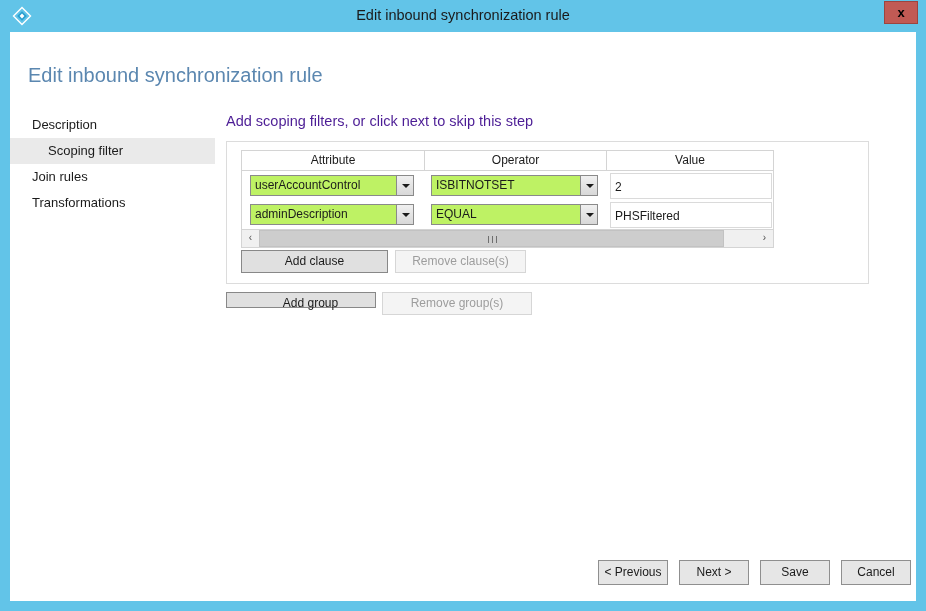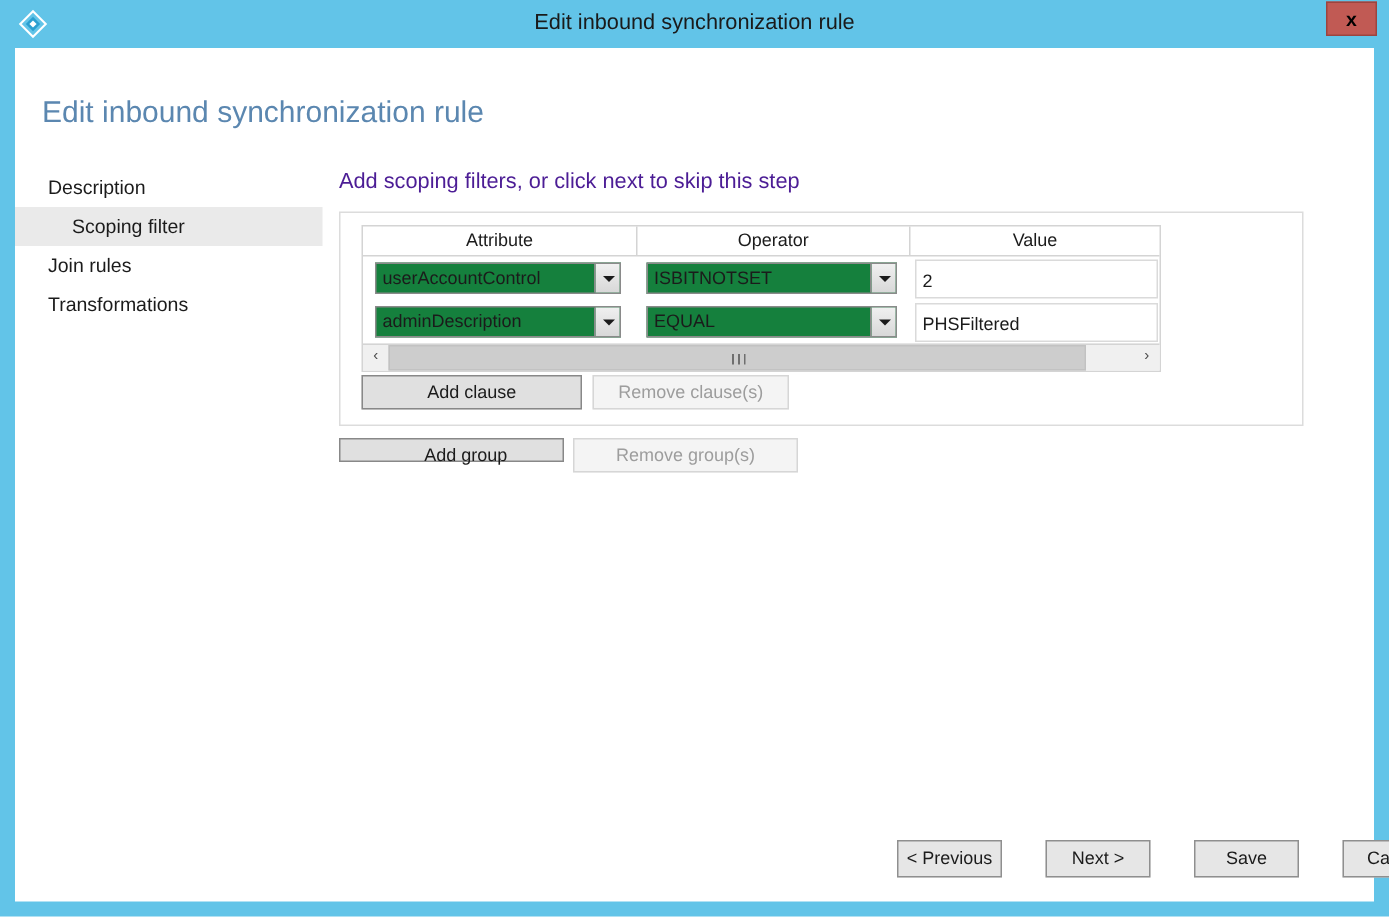--- a/index.html
+++ b/index.html
@@ -156,21 +156,21 @@
     align-items: center;
   }
   .cell-attr { width: 183px; box-sizing: border-box; padding-left: 8px; }
   .cell-op   { width: 182px; box-sizing: border-box; padding-left: 6px; }
   .cell-val  { width: 166px; box-sizing: border-box; padding-left: 3px; }
 
   
   .combo {
     position: relative;
     height: 21px;
-    background: #15803d;
+    background: #bef264;
     border: 1px solid #8a8a8a;
     box-sizing: border-box;
     cursor: pointer;
   }
   .combo.attr-combo { width: 164px; }
   .combo.op-combo   { width: 167px; }
   .combo-text {
     position: absolute;
     left: 4px; top: 0;
     right: 20px;
@@ -310,21 +310,21 @@
   .footer {
     position: absolute;
     left: 588px;
     top: 528px;
     display: flex;
   }
   .footer .btn {
     width: 70px;
     height: 25px;
     line-height: 23px;
-    margin-left: 29px;
+    margin-left: 11px;
     background: #e6e6e6;
     border: 1px solid #8f8f8f;
   }
   .footer .btn:first-child { margin-left: 0; }
 </style>
 </head>
 <body>
 
 <div class="window">
 

